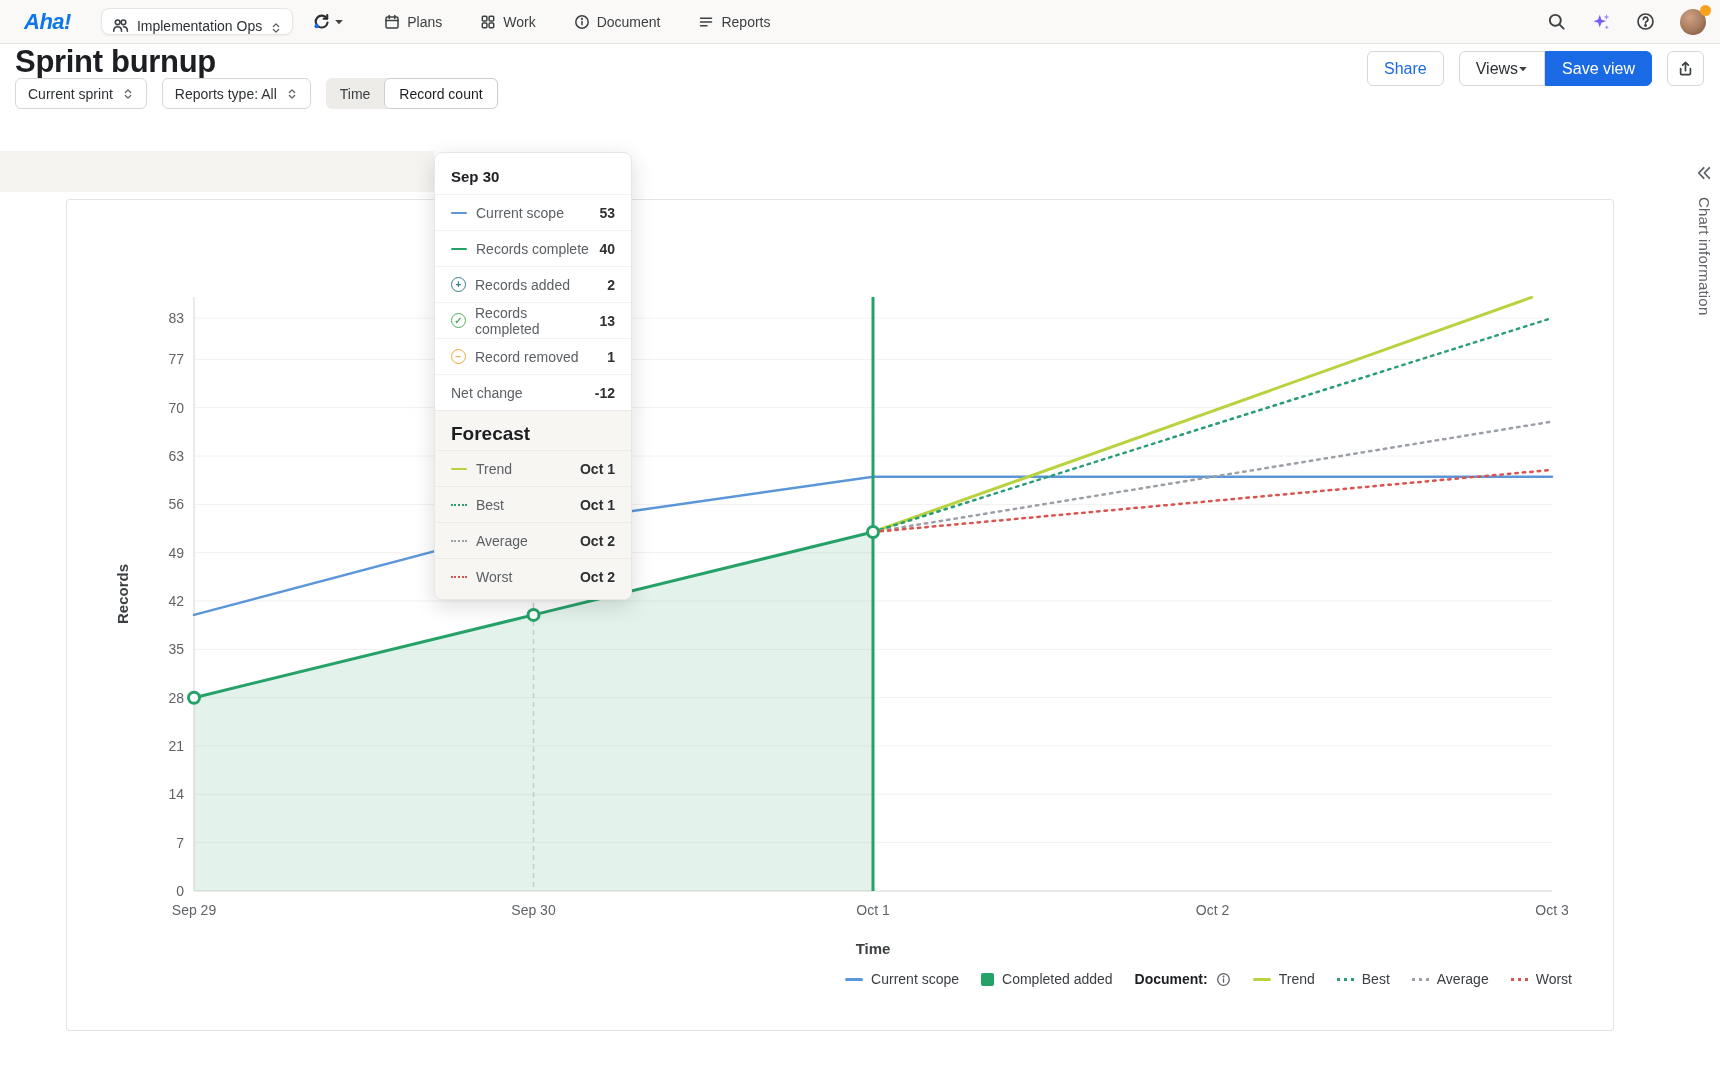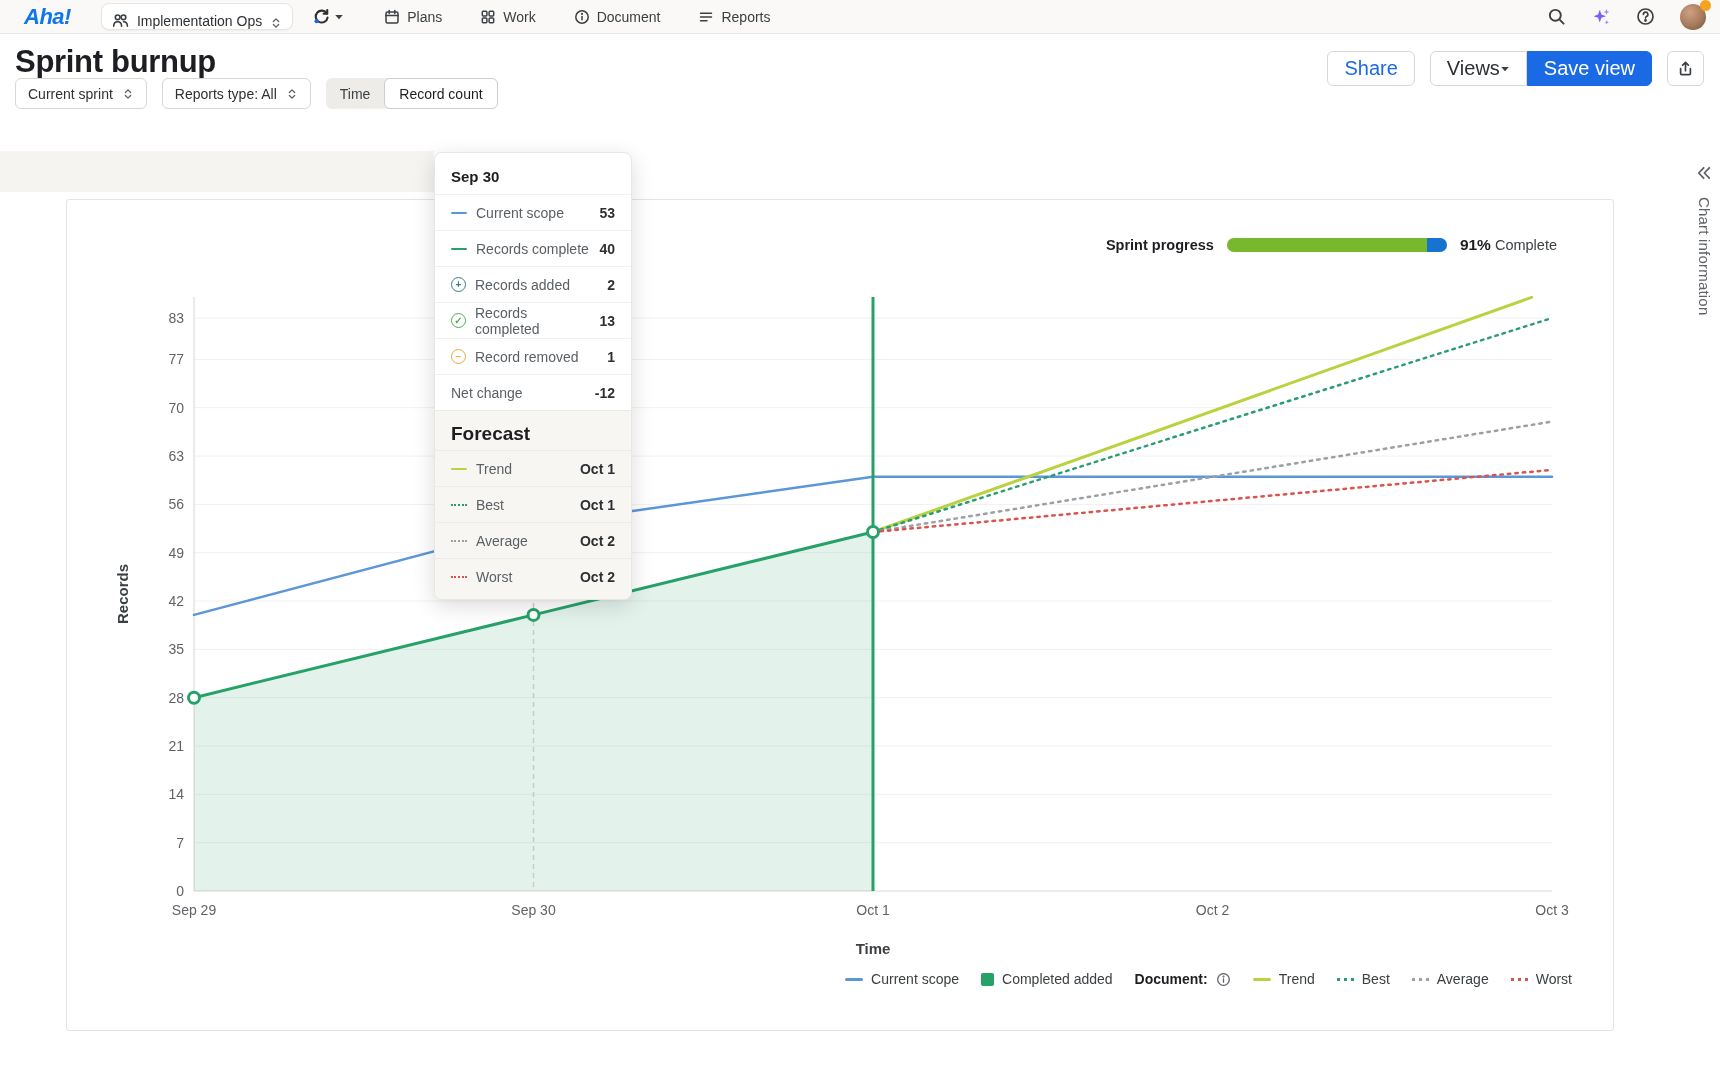--- a/index.html
+++ b/index.html
@@ -2,41 +2,41 @@
 <html><head>
 <meta charset="utf-8">
 <style>
   *{margin:0;padding:0;box-sizing:border-box}
   html,body{width:1720px;height:1066px;overflow:hidden;background:#fff;
     font-family:"Liberation Sans",sans-serif;color:#202124}
   .ic{display:inline-flex;align-items:center;justify-content:center;flex:none}
   .ic svg{display:block}
 
   
-  .topnav{position:absolute;top:0;left:0;right:0;height:34px;background:#faf9f7;
+  .topnav{position:absolute;top:0;left:0;right:0;height:44px;background:#faf9f7;
     border-bottom:1px solid #e9e8e5;display:flex;align-items:center;padding:0 14px 0 24px;z-index:5}
   .logo{font-size:22px;font-weight:bold;font-style:italic;color:#0d76e8;letter-spacing:-.5px;
     margin-right:30px;cursor:pointer}
   .ws-btn{display:flex;align-items:flex-end;gap:8px;height:27px;padding:0 10px;background:#fff;
     border:1px solid #e6e5e2;border-radius:8px;box-shadow:0 1px 2px rgba(0,0,0,.05);
     font-size:14px;color:#2d3134;cursor:pointer;font-family:inherit}
   .sync-btn{display:flex;align-items:center;gap:4px;margin-left:20px;background:none;border:none;cursor:pointer}
   .nav-items{display:flex;margin-left:40px;gap:38px}
   .nav-item{display:flex;align-items:center;gap:7px;font-size:14px;color:#3c4043;cursor:pointer}
   .nav-right{margin-left:auto;display:flex;align-items:center;gap:25px}
   .nav-right .ic{cursor:pointer}
   .avatar{width:26px;height:26px;border-radius:50%;position:relative;cursor:pointer;
     background:radial-gradient(circle at 38% 32%,#cfa184 0%,#a67a5c 55%,#6e4f3a 100%)}
   .avatar .dot{position:absolute;top:-4px;right:-5px;width:11px;height:11px;border-radius:50%;background:#f6a21f}
 
   
   .page-title{position:absolute;left:15px;top:44px;font-size:31px;font-weight:700;color:#1c1e21;letter-spacing:-.3px}
   .hdr-actions{position:absolute;top:51px;right:16px;display:flex;align-items:center;gap:15px}
   .btn{height:35px;display:inline-flex;align-items:center;justify-content:center;padding:0 16px;
-    border:1px solid #d8d7d4;border-radius:6px;background:#fff;font-size:20px;color:#2d3134;
+    border:1px solid #d8d7d4;border-radius:6px;background:#fff;font-size:16px;color:#2d3134;
     cursor:pointer;font-family:inherit}
   .btn-share{color:#1b6ae5}
   .btn-group{display:flex}
   .btn-views{border-radius:6px 0 0 6px;display:flex;}
   .btn-save{border-radius:0 6px 6px 0;background:#1b6ae5;border-color:#1b6ae5;color:#fff}
   .btn-icon{width:37px;padding:0}
 
   
   .filters{position:absolute;top:78px;left:15px;display:flex;align-items:flex-start;gap:15px}
   .dd{height:31px;display:flex;align-items:center;gap:9px;padding:0 12px;background:#fff;
@@ -282,28 +282,20 @@
       <path d="M806.0 332.0 L1464.6 97.3" fill="none" stroke="#b9d23f" stroke-width="3" stroke-linecap="round" stroke-linejoin="round"></path>
       <path d="M806.0 332.0 L1485.0 118.0" fill="none" stroke="#2a9d74" stroke-width="2.5" stroke-linecap="round" stroke-linejoin="round" stroke-dasharray="2.5,5"></path>
       <path d="M806.0 332.0 L1485.0 221.6" fill="none" stroke="#9aa0a6" stroke-width="2.5" stroke-linecap="round" stroke-linejoin="round" stroke-dasharray="2.5,5"></path>
       <path d="M806.0 332.0 L1485.0 269.9" fill="none" stroke="#d9534f" stroke-width="2.5" stroke-linecap="round" stroke-linejoin="round" stroke-dasharray="2.5,5"></path>
       <line x1="806" y1="97" x2="806" y2="691" stroke="#26a269" stroke-width="3"></line>
       <circle cx="127.0" cy="497.7" r="5.5" fill="#fff" stroke="#26a269" stroke-width="3"></circle>
       <circle cx="466.5" cy="414.9" r="5.5" fill="#fff" stroke="#26a269" stroke-width="3"></circle>
       <circle cx="806.0" cy="332.0" r="5.5" fill="#fff" stroke="#26a269" stroke-width="3"></circle>
       <rect x="127" y="97" width="1358" height="594" fill="transparent"></rect>
     </svg>
-  <div class="progress-row">
-    <span class="p-label">Sprint progress</span>
-    <div class="p-bar">
-      <div class="p-done" style="width: 91%; background: rgb(119, 184, 44);"></div>
-      <div class="p-rem" style="background: rgb(22, 115, 210);"></div>
-    </div>
-    <span class="p-pct"><b>91%</b> <span>Complete</span></span>
-  </div>
   <div class="ylabel">Records</div>
   <div class="xlabel">Time</div>
   <div class="legend" id="legend">
       <div class="lg-item">
         <span class="lg-line" style="border-top: 3px solid rgb(91, 150, 216);"></span>
         <span>Current scope</span>
       </div>
       <div class="lg-item">
         <span class="lg-square" style="background: rgb(38, 162, 105);"></span>
         <span>Completed added</span>

